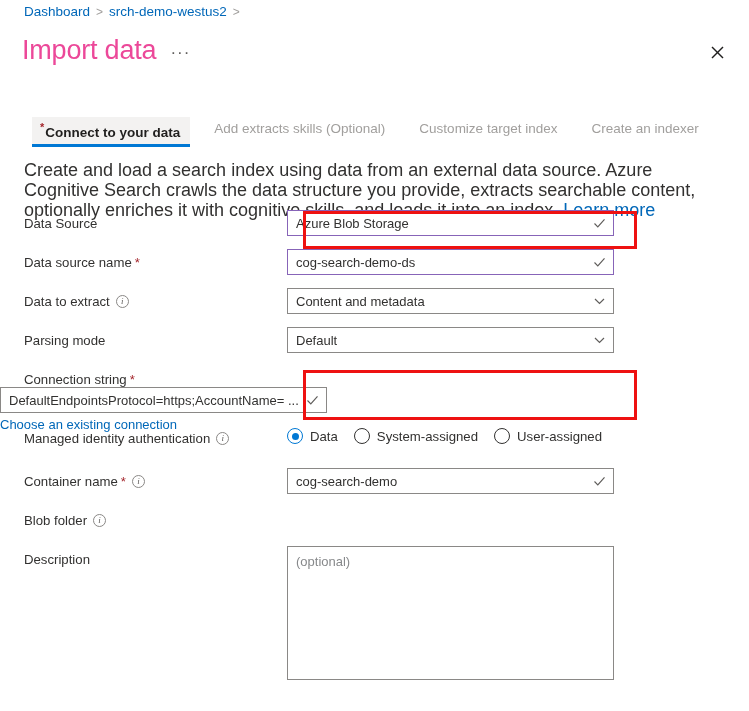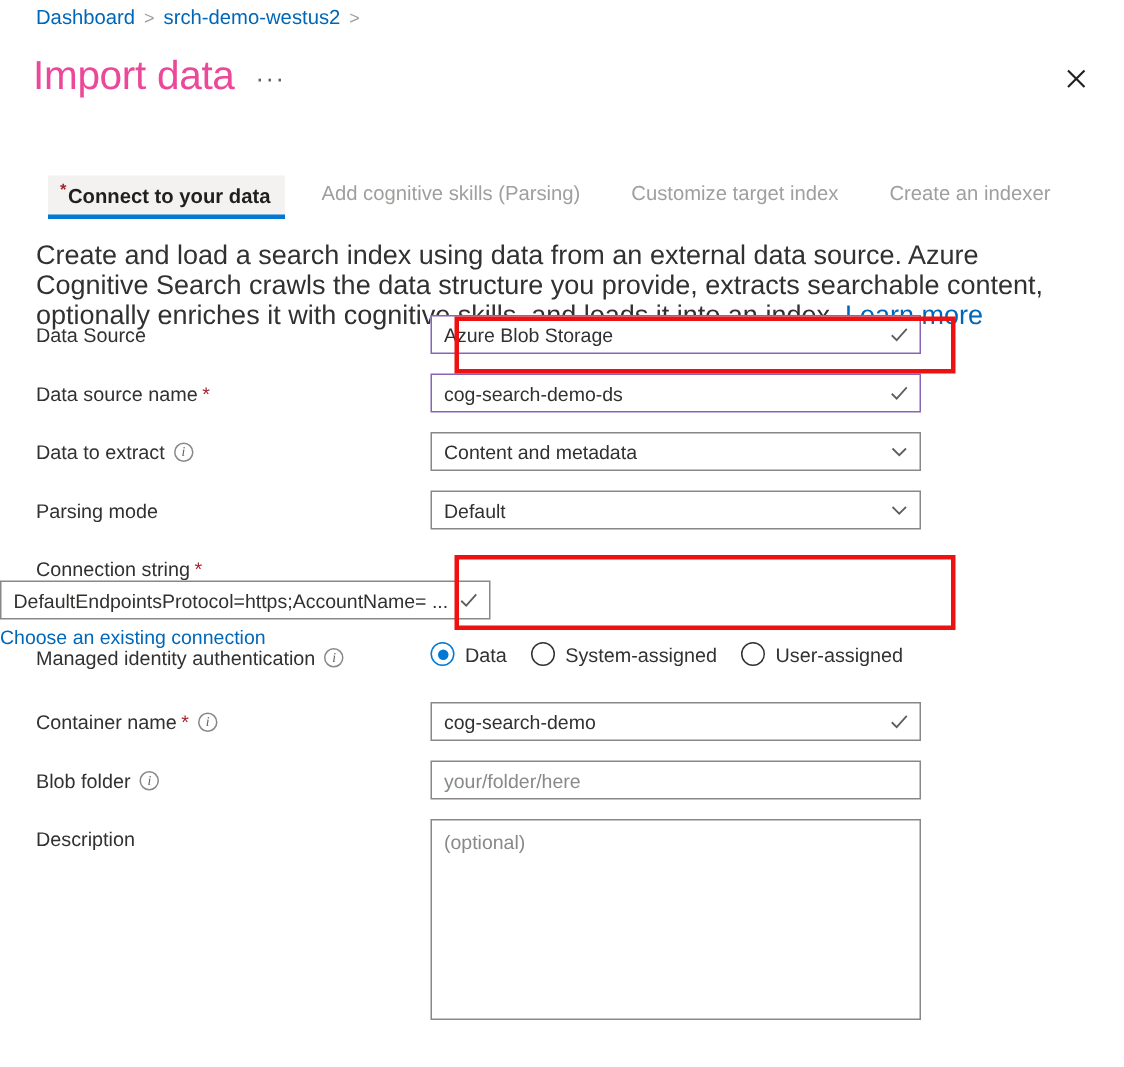--- a/index.html
+++ b/index.html
@@ -164,21 +164,21 @@
       <line x1="1" y1="1" x2="12" y2="12" stroke="#201f1e" stroke-width="1.4"></line>
       <line x1="12" y1="1" x2="1" y2="12" stroke="#201f1e" stroke-width="1.4"></line>
     </svg>
   </div>
 
   <div class="tabs">
     <div class="tab active">
       <span class="req">*</span><span>Connect to your data</span>
     </div>
     <div class="tab">
-      <span>Add cognitive skills (Parsing)</span>
+      <span>Add extracts skills (Optional)</span>
     </div>
     <div class="tab">
       <span>Customize target index</span>
     </div>
     <div class="tab">
       <span>Create an indexer</span>
     </div>
   </div>
 
   <div class="description">
@@ -294,30 +294,25 @@
       <div class="ctrl">
         <div class="field input-like">
           <span class="val">cog-search-demo</span>
           <svg class="adorn" viewBox="0 0 13 13">
             <polyline points="1.5,7 4.8,10.3 11.5,2.8" fill="none" stroke="#605e5c" stroke-width="1.2"></polyline>
           </svg>
         </div>
       </div>
     </div>
 
-    <div class="row" style="height:39px;">
+    <div class="row" style="height:39px;flex-direction:column;">
       <div class="label">
         <span>Blob folder</span>
         <span class="info-icon">i</span>
       </div>
-      <div class="ctrl">
-        <div class="field input-like" style="padding-right:8px;">
-          <span class="val placeholder">your/folder/here</span>
-        </div>
-      </div>
     </div>
 
     <div class="row" style="height:140px;">
       <div class="label">
         <span>Description</span>
       </div>
       <div class="ctrl">
         <div class="textarea">
           <span>(optional)</span>
         </div>

